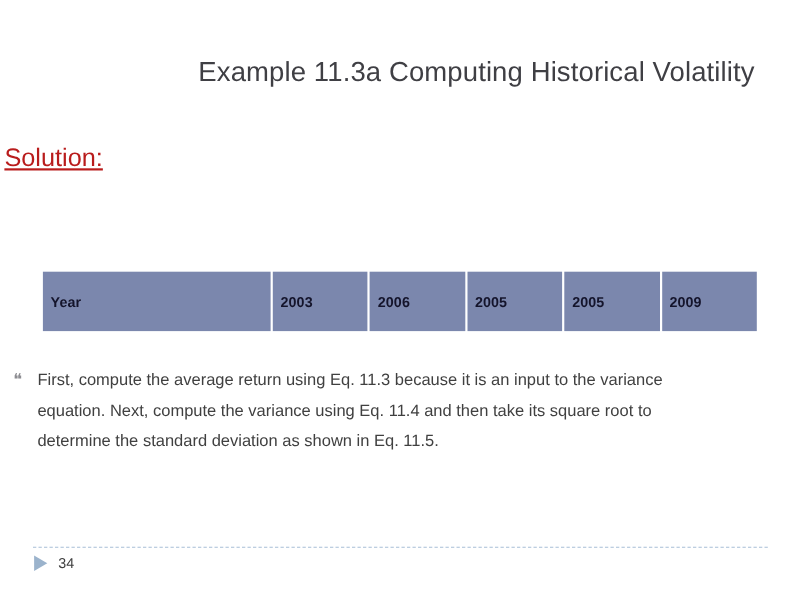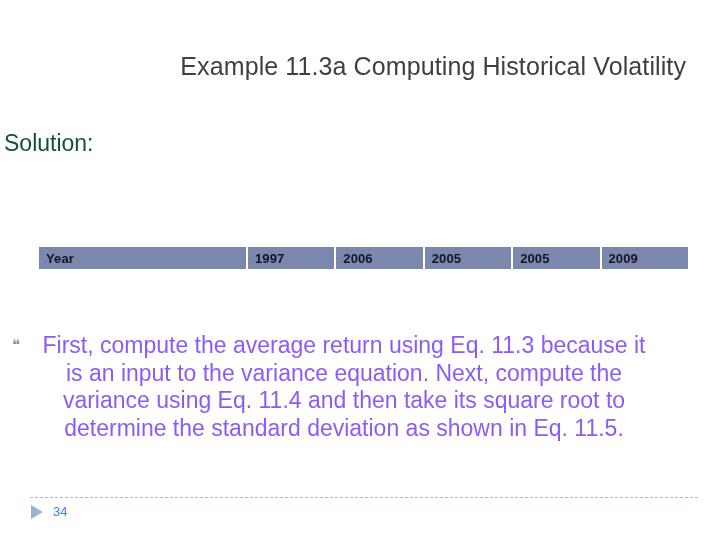--- a/index.html
+++ b/index.html
@@ -34,35 +34,36 @@
   
   .lead-block {
     position: absolute;
     left: 4px;
     top: 128px;
     width: 400px;
   }
   .lead-line {
     font-size: 23px;
     line-height: 31px;
-    color: #14532d;
+    color: #b91c1c;
+    text-decoration: underline;
   }
 
   
   .data-table {
     position: absolute;
     left: 37px;
     top: 244px;
     width: 653px;
     border-collapse: separate;
     border-spacing: 2px 3px;
     table-layout: fixed;
   }
   .data-table td {
-    padding: 0;
+    padding: 16px;
     margin: 0;
     height: 21px;
     vertical-align: middle;
   }
   .hdr-cell {
     background: #7b87ad;
     color: #14142b;
     font-size: 13px;
     font-weight: bold;
     padding-left: 7px !important;
@@ -94,25 +95,24 @@
     width: 22px;
     font-size: 15px;
     line-height: 26px;
     color: #8d8d92;
     font-family: "DejaVu Sans", sans-serif;
     text-align: left;
     padding-left: 2px;
   }
   .bullet-text {
     flex: 1 1 auto;
-    font-size: 23px;
+    font-size: 15px;
     line-height: 27.5px;
-    color: #8b5cf6;
+    color: #404040;
     max-width: 620px;
-    text-align: center;
   }
 
   
   .footer-rule {
     position: absolute;
     left: 30px;
     top: 497px;
     width: 668px;
     height: 0;
     border-top: 1px dashed #a8bed6;
@@ -126,21 +126,21 @@
     border-top: 7px solid transparent;
     border-bottom: 7px solid transparent;
     border-left: 12px solid #9bb3cc;
   }
   .footer-number {
     position: absolute;
     left: 53px;
     top: 505px;
     font-size: 13px;
     line-height: 14px;
-    color: #3b82f6;
+    color: #404040;
     text-align: center;
   }
 </style>
 </head>
 <body>
 
 <div class="slide-title">Example 11.3a Computing Historical Volatility</div>
 
 <div class="lead-block">
   <div class="lead-line">Solution:</div>
@@ -151,21 +151,21 @@
     <col class="col-label">
     <col class="col-year">
       <col class="col-year">
       <col class="col-year">
     <col class="col-year">
       <col class="col-year">
   </colgroup>
   <tbody>
     <tr>
       <td class="hdr-cell">Year</td>
-      <td class="hdr-cell">1997</td>
+      <td class="hdr-cell">2003</td>
       <td class="hdr-cell">2006</td>
       <td class="hdr-cell">2005</td>
       <td class="hdr-cell">2005</td>
       <td class="hdr-cell">2009</td>
     </tr>
   </tbody>
 </table>
 
 <div class="bullet-row">
   <span class="bullet-glyph">❝</span>

